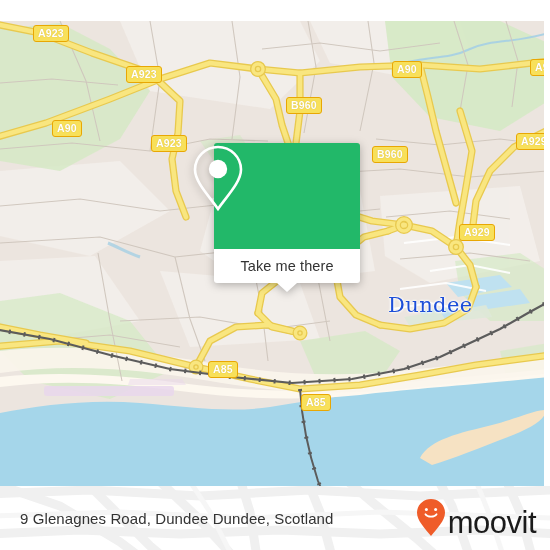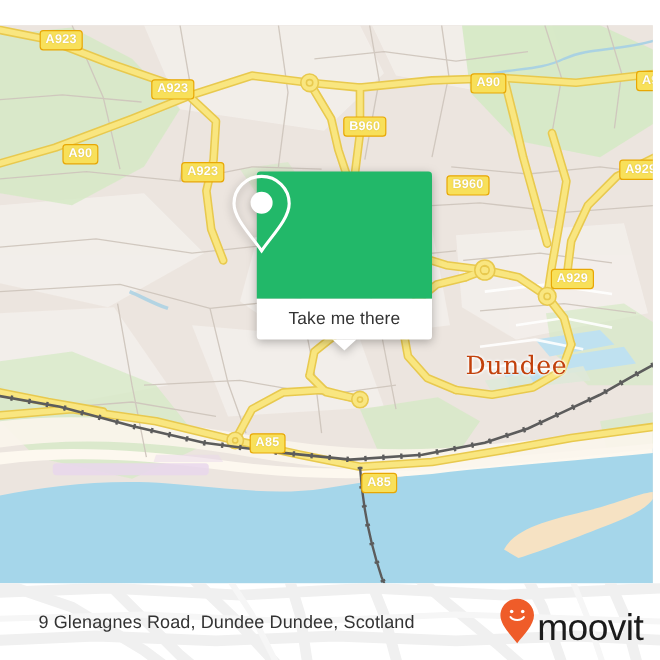--- a/index.html
+++ b/index.html
@@ -38,21 +38,21 @@
     white-space: nowrap;
     text-shadow: 0 0 1px rgba(120,90,0,.35);
     z-index: 20;
   }
 
   
   .place-label {
     position: absolute;
     font-family: "DejaVu Serif", "Liberation Serif", serif;
     font-size: 21px;
-    color: #c2410c;
+    color: #1d4ed8;
     letter-spacing: .4px;
     white-space: nowrap;
     text-shadow: 0 0 3px #fff, 0 0 3px #fff, 0 0 2px #fff;
     z-index: 22;
   }
 
   
   #popup {
     position: absolute;
     left: 190px; top: 122px;
@@ -108,21 +108,21 @@
     left: 0; top: 486px;
     width: 550px; height: 64px;
     background: #ffffff;
     overflow: hidden;
   }
   #footer-watermark { position: absolute; left: 0; top: -14px; opacity: 1; }
   #footer-inner {
     position: relative;
     width: 100%; height: 100%;
     display: flex; align-items: center;
-    padding: 0 14px 0 32px;
+    padding: 0 14px 0 20px;
   }
   #footer-address {
     font-size: 15px;
     color: #333333;
     letter-spacing: .1px;
     white-space: nowrap;
   }
   #brand {
     margin-left: auto;
     display: flex; align-items: flex-end; gap: 2px;

